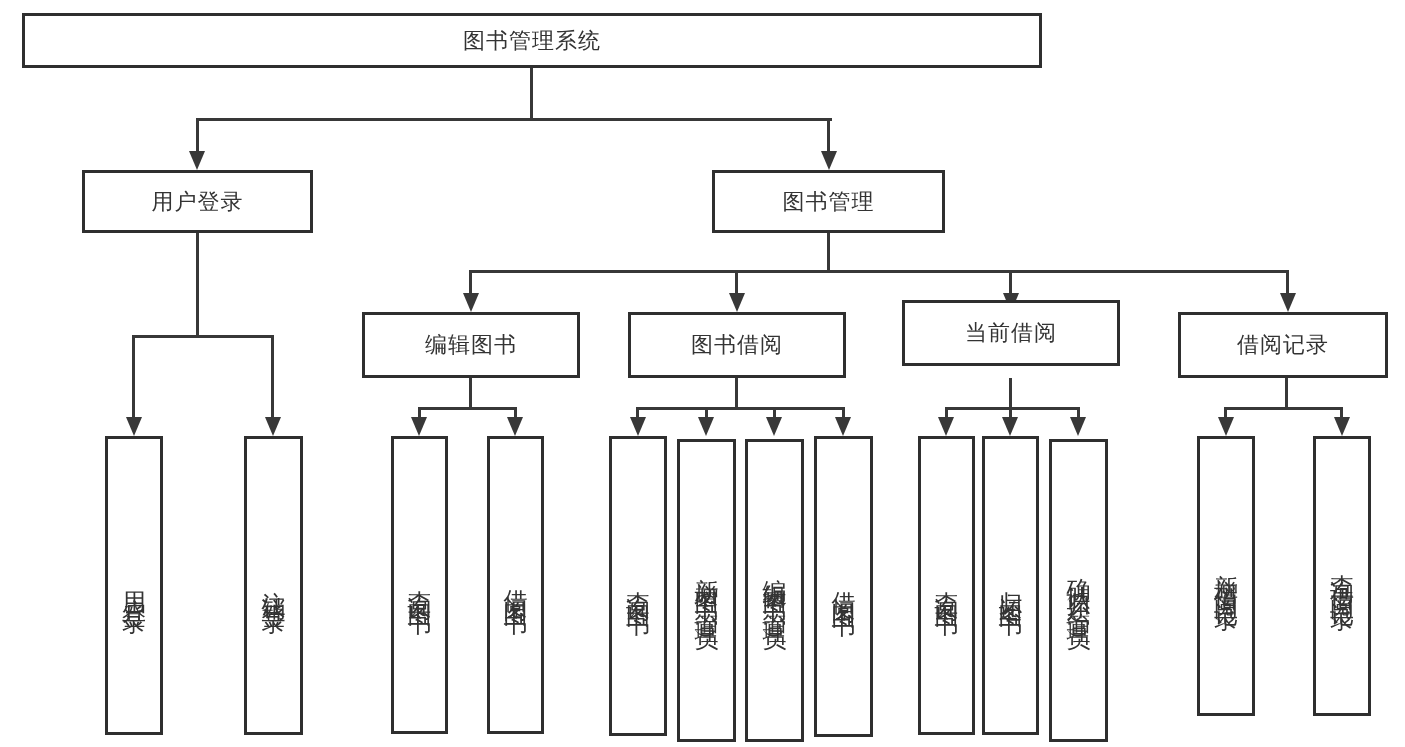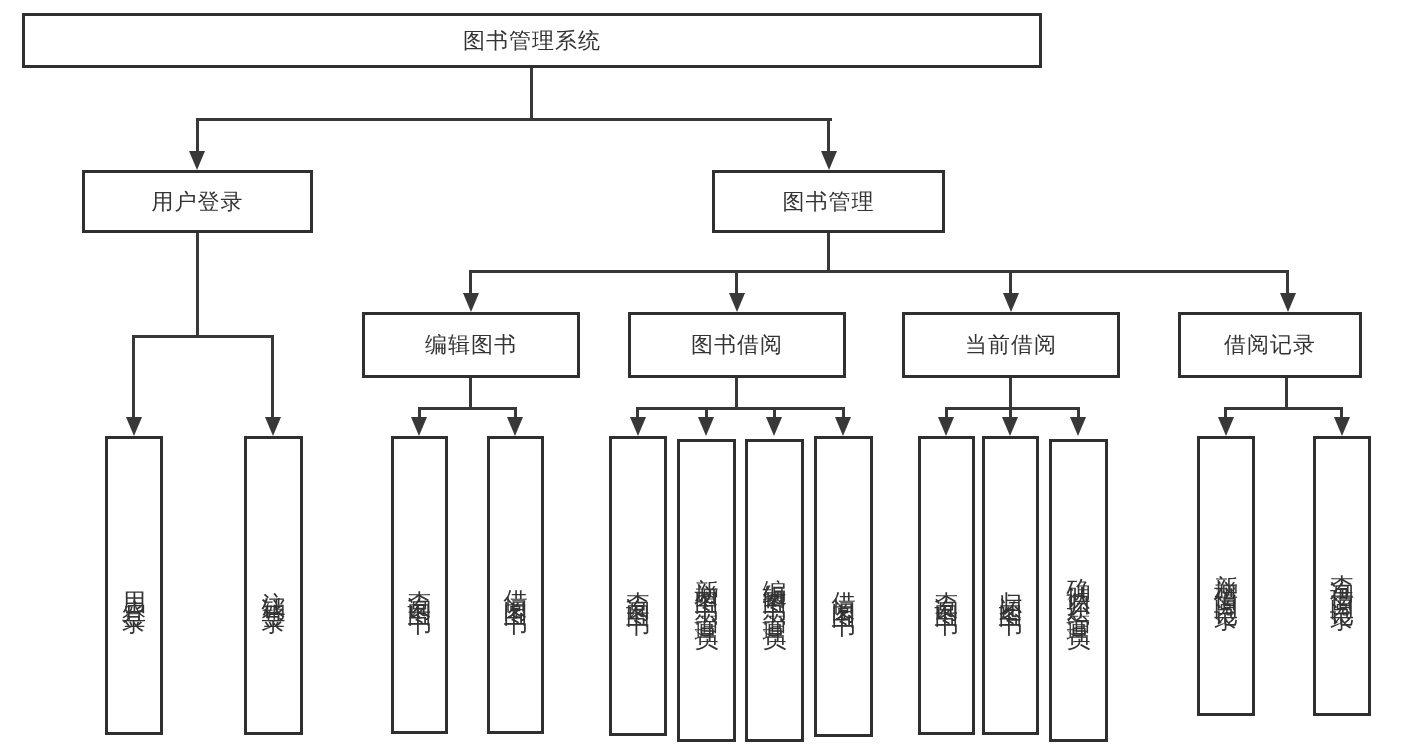--- a/index.html
+++ b/index.html
@@ -81,24 +81,24 @@
   <div class="arrow" style="left:1003px;top:293px;"></div>
   <div class="v-line" style="left:1286px;top:270px;height:26px;"></div>
   <div class="arrow" style="left:1280px;top:293px;"></div>
 
   <div class="node node-h" style="left:362px;top:312px;width:218px;height:66px;">
     <span>编辑图书</span>
   </div>
   <div class="node node-h" style="left:628px;top:312px;width:218px;height:66px;">
     <span>图书借阅</span>
   </div>
-  <div class="node node-h" style="left:902px;top:312px;width:218px;height:66px;">
+  <div class="node node-h" style="left:902px;top:300px;width:218px;height:66px;">
     <span>当前借阅</span>
   </div>
-  <div class="node node-h" style="left:1178px;top:312px;width:184px;height:66px;">
+  <div class="node node-h" style="left:1178px;top:312px;width:210px;height:66px;">
     <span>借阅记录</span>
   </div>
 
   <div class="v-line" style="left:469px;top:378px;height:32px;"></div>
   <div class="h-line" style="left:418px;top:407px;width:99px;"></div>
   <div class="v-line" style="left:418px;top:407px;height:12px;"></div>
   <div class="arrow" style="left:411px;top:417px;"></div>
   <div class="v-line" style="left:514px;top:407px;height:12px;"></div>
   <div class="arrow" style="left:507px;top:417px;"></div>
 

